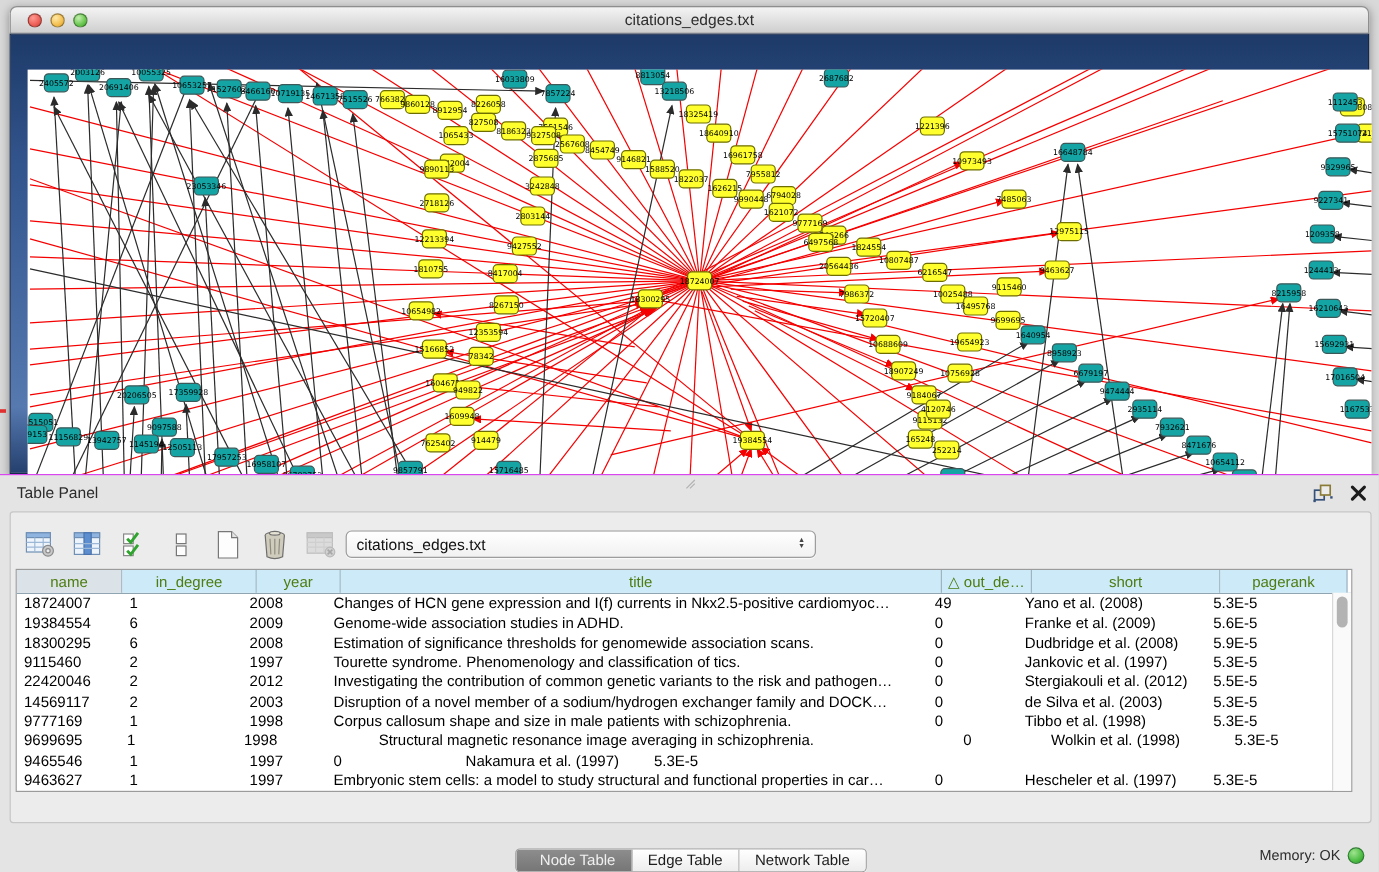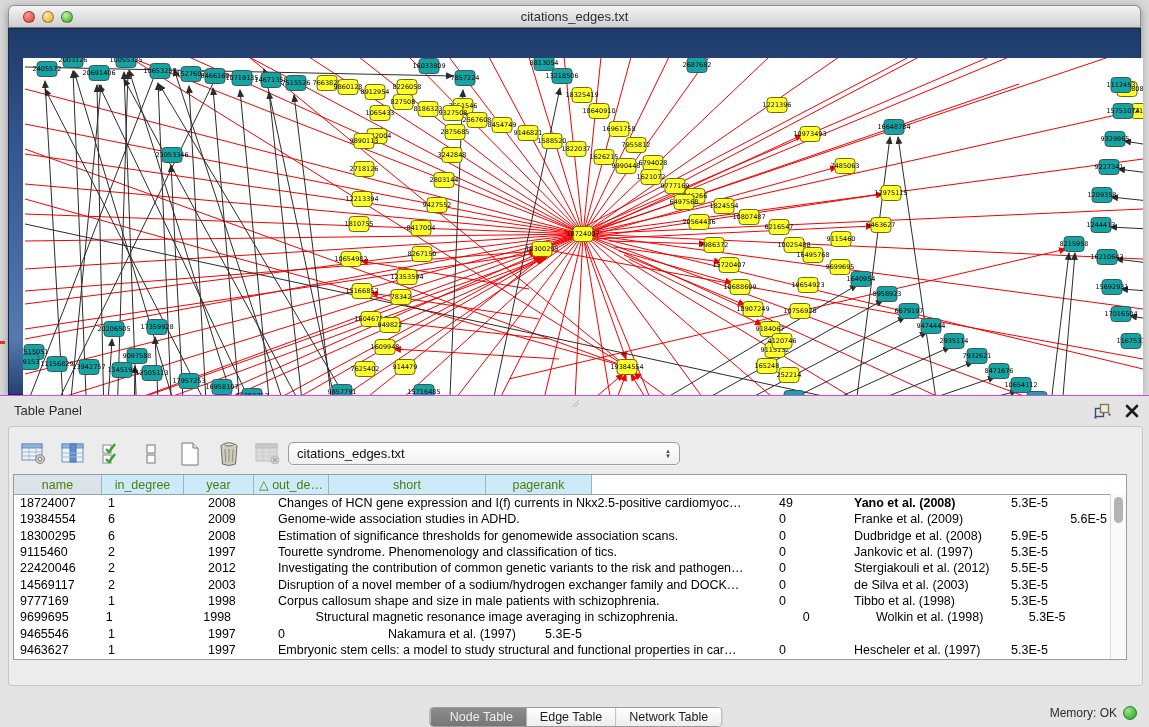--- a/index.html
+++ b/index.html
@@ -838,44 +838,45 @@
       <span>citations_edges.txt</span>
       <span class="arrows">
           <span>▲</span>
           <span>▼</span>
         </span>
     </div>
 
     <div class="grid">
       <div class="ghead" id="ghead">
           <div class="hcell gray" style="width: 88px;">name</div>
-          <div class="hcell" style="width: 82px;">in_degree</div>
+          <div class="hcell" style="width: 112px;">in_degree</div>
           <div class="hcell" style="width: 70px;">year</div>
+          <div class="hcell" style="width: 501px;">title</div>
           <div class="hcell" style="width: 75px;">△ out_de…</div>
           <div class="hcell" style="width: 157px;">short</div>
           <div class="hcell" style="width: 106px;">pagerank</div>
         </div>
       <div id="gbody">
           <div class="grow">
             <div class="gcell" style="width: 88px;">18724007</div>
             <div class="gcell" style="width: 100px;">1</div>
             <div class="gcell" style="width: 70px;">2008</div>
             <div class="gcell" style="width: 501px;">Changes of HCN gene expression and I(f) currents in Nkx2.5-positive cardiomyoc…</div>
             <div class="gcell" style="width: 75px;">49</div>
-            <div class="gcell" style="width: 157px; font-weight: bold;">Yano et al. (2008)</div>
+            <div class="gcell" style="width: 157px;">Yano et al. (2008)</div>
             <div class="gcell" style="width: 106px;">5.3E-5</div>
           </div>
           <div class="grow">
             <div class="gcell" style="width: 88px;">19384554</div>
             <div class="gcell" style="width: 100px;">6</div>
             <div class="gcell" style="width: 70px;">2009</div>
             <div class="gcell" style="width: 501px;">Genome-wide association studies in ADHD.</div>
             <div class="gcell" style="width: 75px;">0</div>
             <div class="gcell" style="width: 157px;">Franke et al. (2009)</div>
-            <div class="gcell" style="width: 106px; text-align: right;">5.6E-5</div>
+            <div class="gcell" style="width: 106px;">5.6E-5</div>
           </div>
           <div class="grow">
             <div class="gcell" style="width: 88px;">18300295</div>
             <div class="gcell" style="width: 100px;">6</div>
             <div class="gcell" style="width: 70px;">2008</div>
             <div class="gcell" style="width: 501px;">Estimation of significance thresholds for genomewide association scans.</div>
             <div class="gcell" style="width: 75px;">0</div>
             <div class="gcell" style="width: 157px;">Dudbridge et al. (2008)</div>
             <div class="gcell" style="width: 106px;">5.9E-5</div>
           </div>

